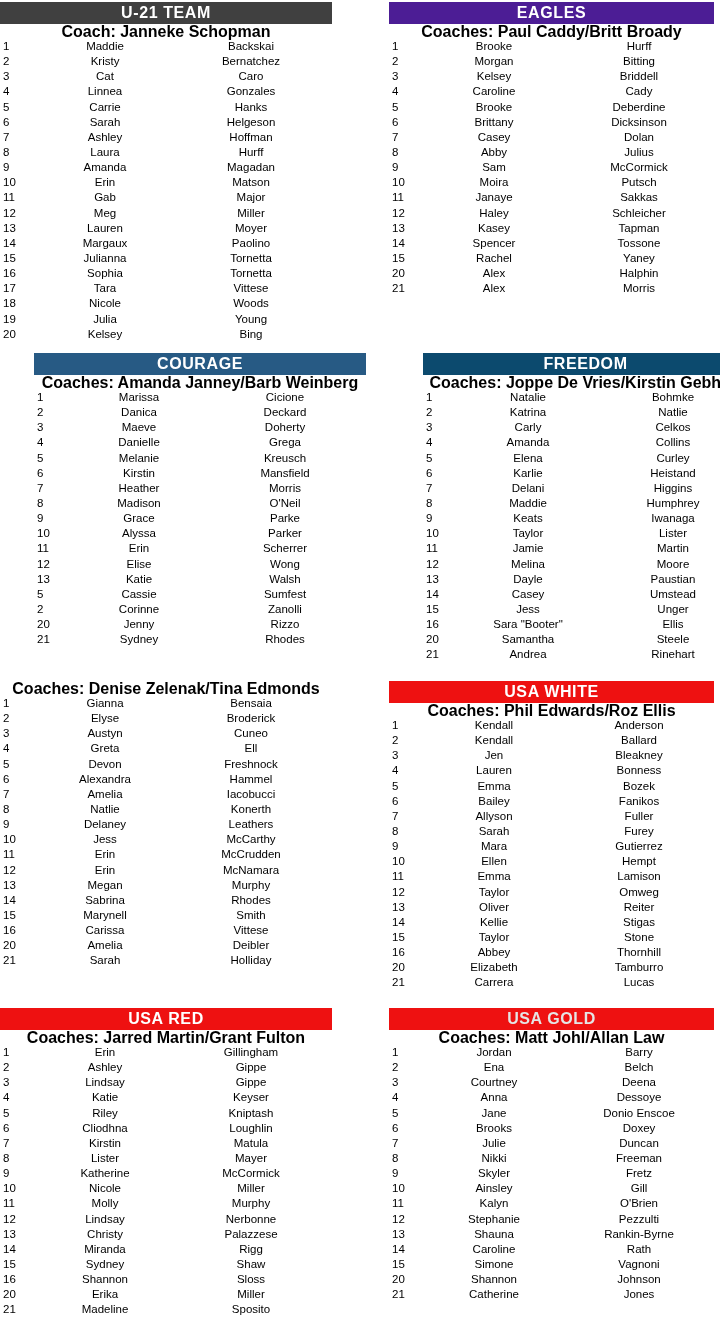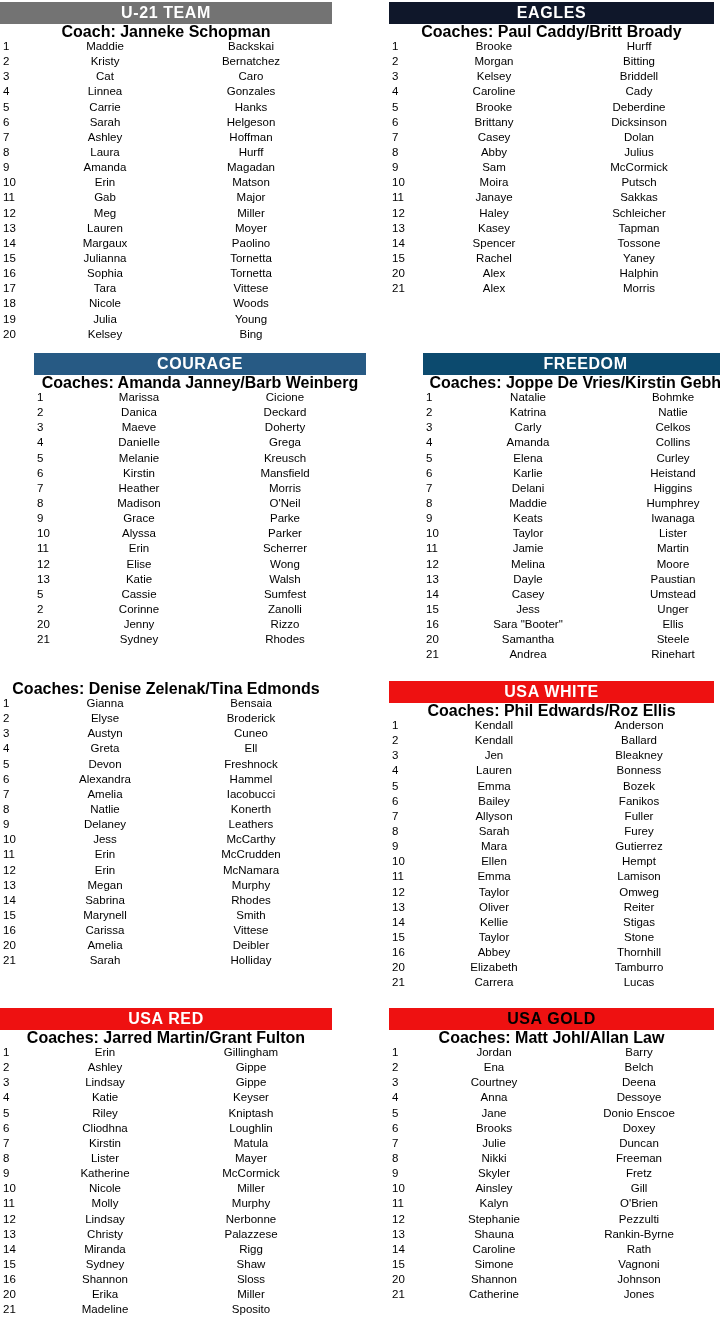--- a/index.html
+++ b/index.html
@@ -37,21 +37,21 @@
   }
   .pos-left  .row { grid-template-columns: 40px 130px 162px; }
   .pos-right .row { grid-template-columns: 35px 140px 150px; }
   .c0 { text-align: left; padding-left: 3px; }
   .c1, .c2 { text-align: center; }
 </style>
 </head>
 <body>
 
 <section class="team pos-left band1">
-  <div class="hdr" style="background: #737373; color: rgb(255, 255, 255);">
+  <div class="hdr" style="background: #404040; color: rgb(255, 255, 255);">
       <span>U-21 TEAM</span>
     </div>
   <div class="coach">Coach: Janneke Schopman</div>
   <div class="rows">
       <div class="row">
         <div class="c0">1</div>
         <div class="c1">Maddie</div>
         <div class="c2">Backskai</div>
       </div>
       <div class="row">
@@ -146,21 +146,21 @@
       </div>
       <div class="row">
         <div class="c0">20</div>
         <div class="c1">Kelsey</div>
         <div class="c2">Bing</div>
       </div>
     </div>
 </section>
 
 <section class="team pos-right band1">
-  <div class="hdr" style="background: #0f172a; color: rgb(255, 255, 255);">
+  <div class="hdr" style="background: #4c1d95; color: rgb(255, 255, 255);">
       <span>EAGLES</span>
     </div>
   <div class="coach">Coaches: Paul Caddy/Britt Broady</div>
   <div class="rows">
       <div class="row">
         <div class="c0">1</div>
         <div class="c1">Brooke</div>
         <div class="c2">Hurff</div>
       </div>
       <div class="row">
@@ -727,21 +727,21 @@
       </div>
       <div class="row">
         <div class="c0">21</div>
         <div class="c1">Madeline</div>
         <div class="c2">Sposito</div>
       </div>
     </div>
 </section>
 
 <section class="team pos-right band4">
-  <div class="hdr" style="background: rgb(238, 17, 17); color: #000000;">
+  <div class="hdr" style="background: rgb(238, 17, 17); color: #e5e5e5;">
       <span>USA GOLD</span>
     </div>
   <div class="coach">Coaches: Matt Johl/Allan Law</div>
   <div class="rows">
       <div class="row">
         <div class="c0">1</div>
         <div class="c1">Jordan</div>
         <div class="c2">Barry</div>
       </div>
       <div class="row">

